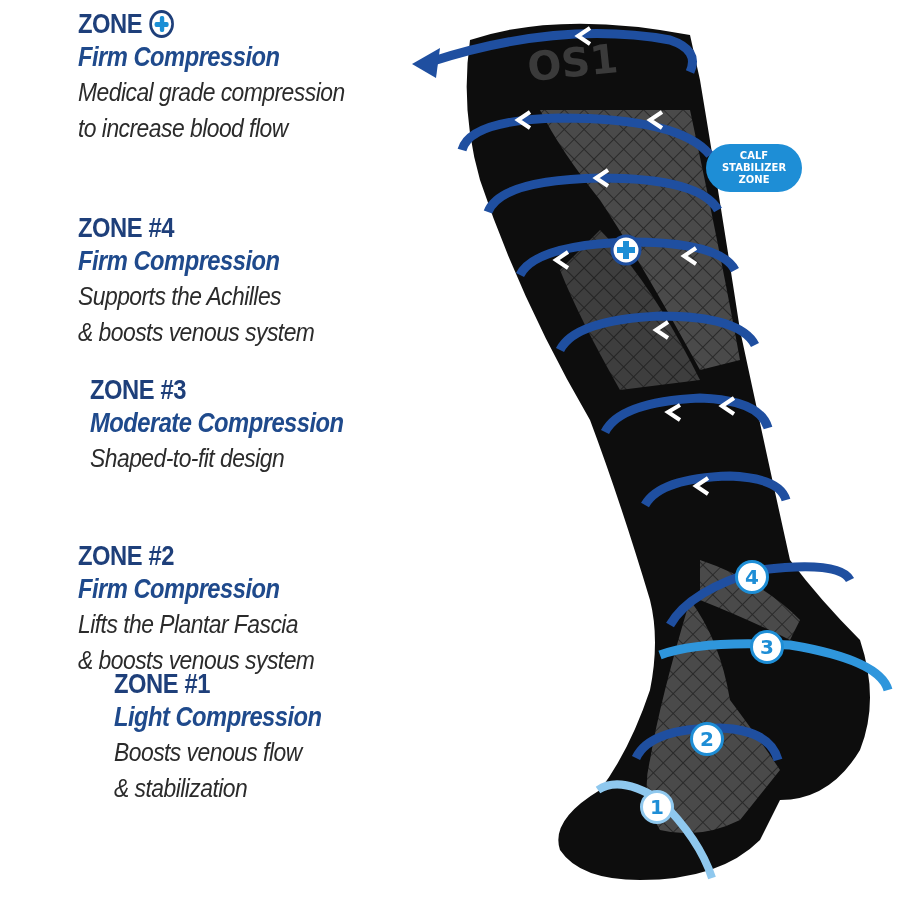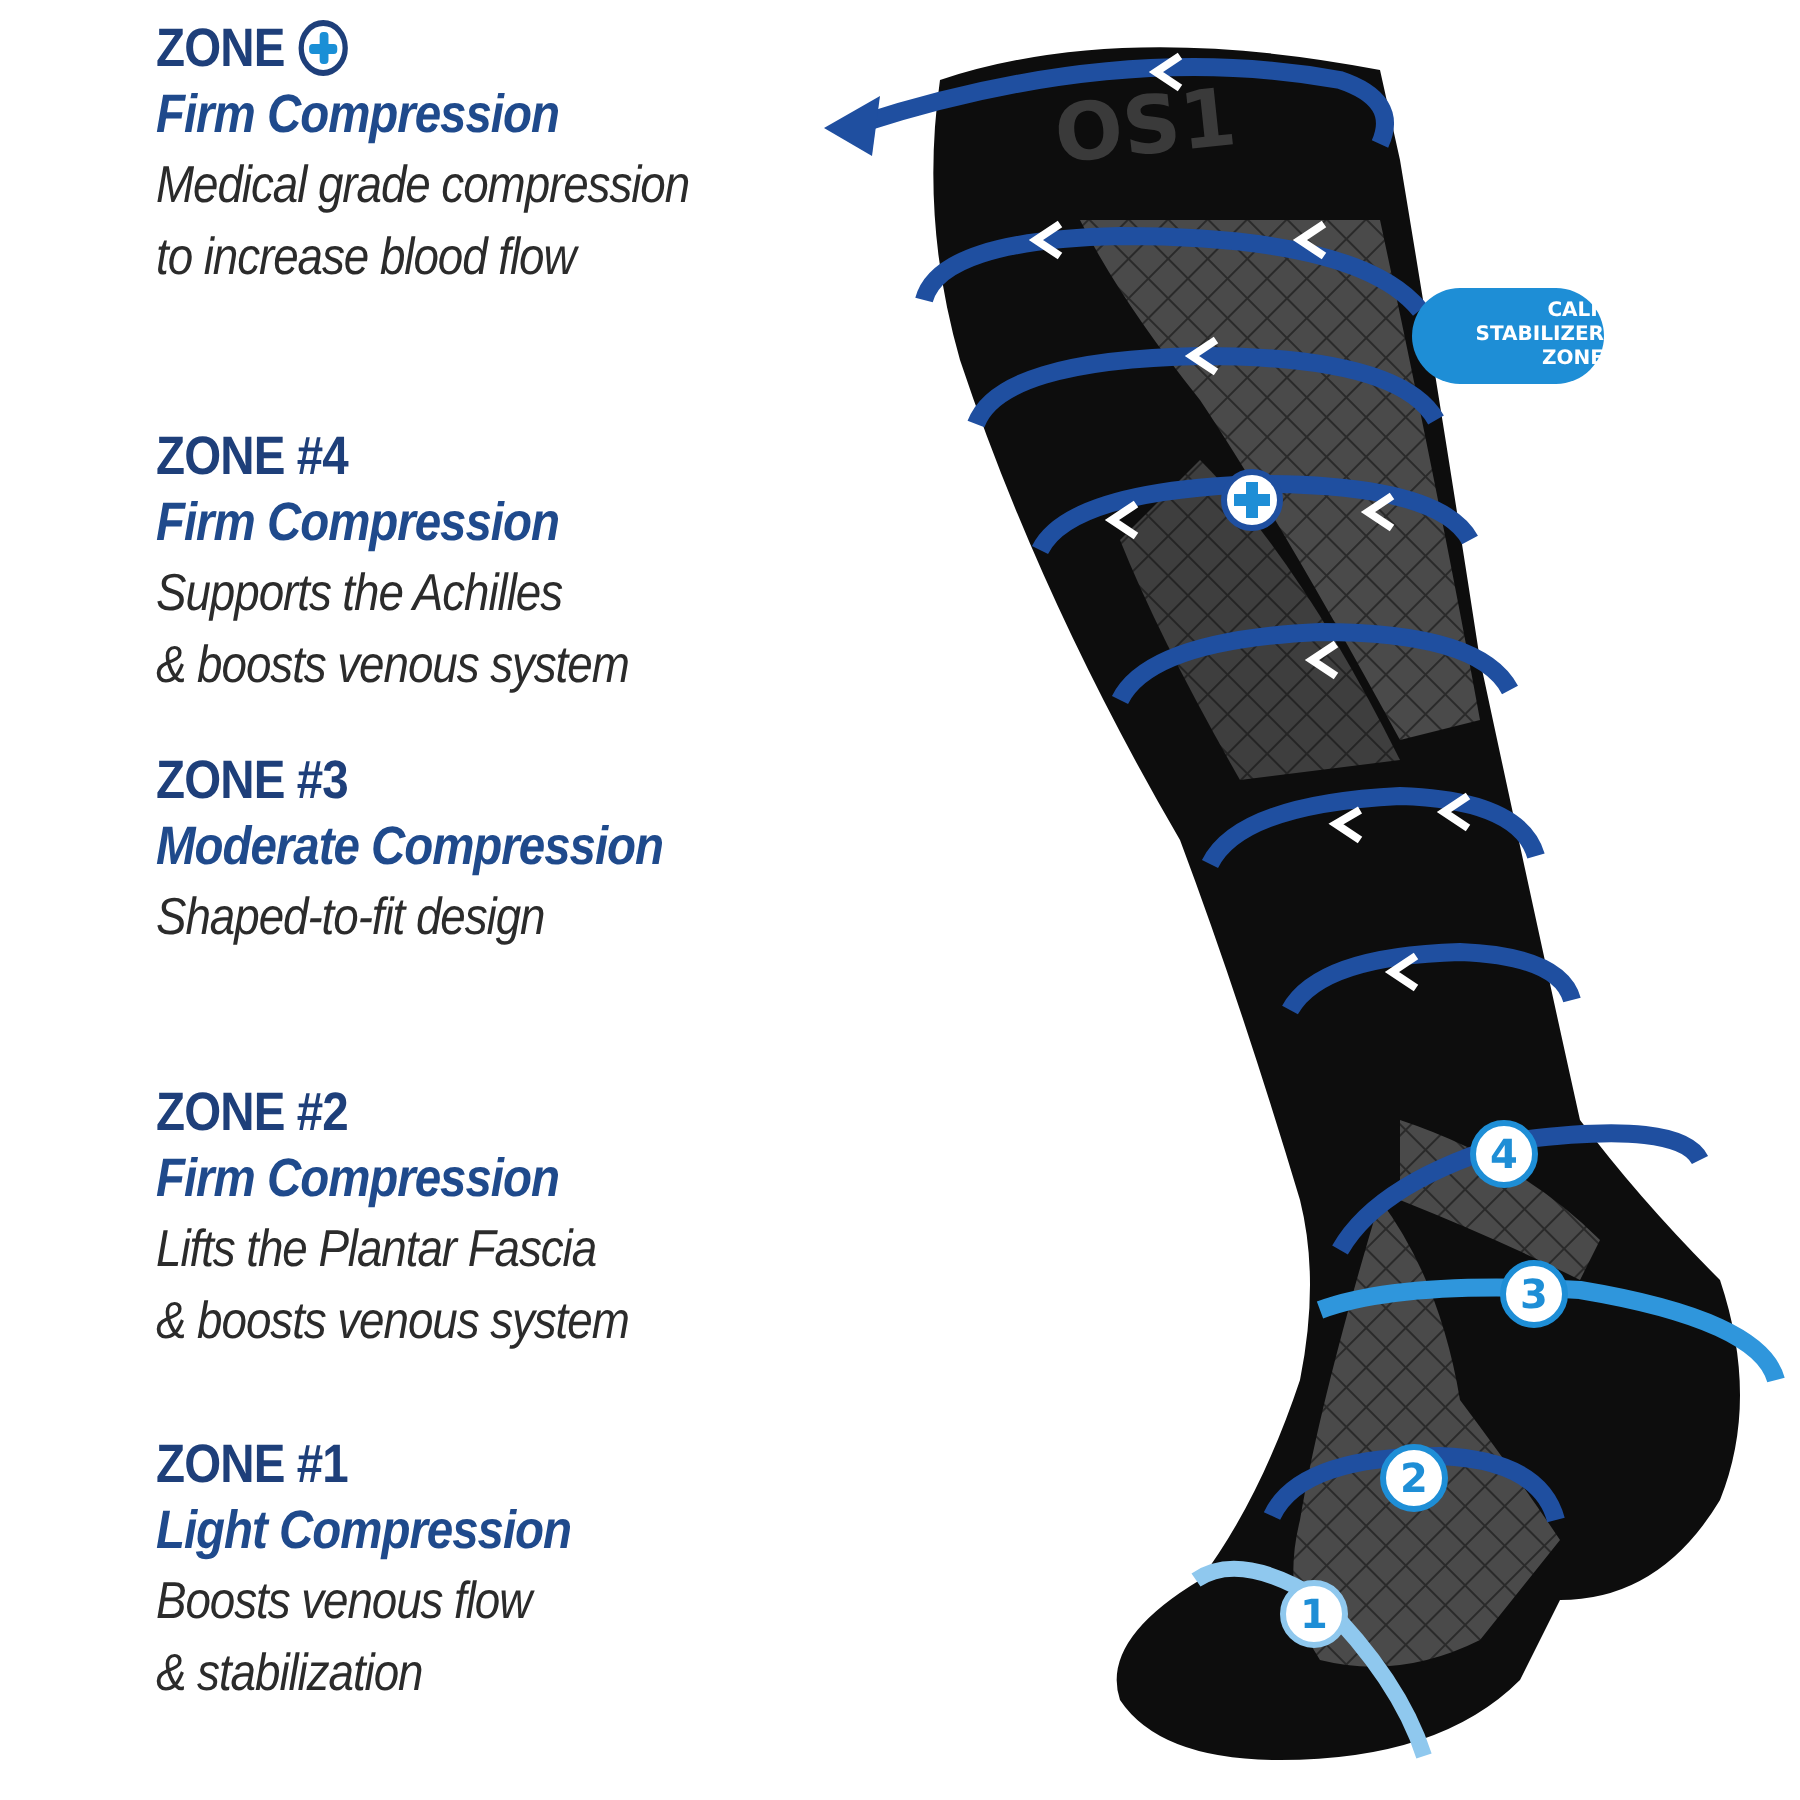--- a/index.html
+++ b/index.html
@@ -33,21 +33,21 @@
   .plus-badge::before, .plus-badge::after {
     content: ""; position: absolute; background: #1a8fd6; border-radius: 2px;
   }
   .plus-badge::before { left: 9px; top: 3px; width: 5px; height: 16px; }
   .plus-badge::after { left: 3px; top: 9px; width: 16px; height: 5px; }
   svg.sock { position: absolute; left: 0; top: 0; }
   .calf-badge {
     position: absolute; left: 706px; top: 144px; width: 96px; height: 48px;
     background: #1e8ed6; border-radius: 24px; color: #fff;
     font-family: "DejaVu Sans", sans-serif; font-weight: bold; font-size: 10px; line-height: 12px;
-    text-align: right; display: flex; flex-direction: column; justify-content: center;
+    text-align: center; display: flex; flex-direction: column; justify-content: center;
   }
   .num-badge {
     position: absolute; width: 34px; height: 34px; border-radius: 50%;
     background: #fff; border: 3px solid #1e8ed6; box-sizing: border-box;
     color: #1e8ed6; font-family: "DejaVu Sans", sans-serif; font-weight: bold; font-size: 20px;
     display: flex; align-items: center; justify-content: center;
   }
 </style>
 </head>
 <body>
@@ -125,31 +125,31 @@
   <div class="zone-desc">to increase blood flow</div>
 </div>
 
 <div class="zone-block" style="top:212px;">
   <div class="zone-title">ZONE #4</div>
   <div class="zone-sub">Firm Compression</div>
   <div class="zone-desc">Supports the Achilles</div>
   <div class="zone-desc">&amp; boosts venous system</div>
 </div>
 
-<div class="zone-block" style="top:374px;">
+<div class="zone-block" style="top:374px;margin-left:12px;">
   <div class="zone-title">ZONE #3</div>
   <div class="zone-sub">Moderate Compression</div>
   <div class="zone-desc">Shaped-to-fit design</div>
 </div>
 
 <div class="zone-block" style="top:540px;">
   <div class="zone-title">ZONE #2</div>
   <div class="zone-sub">Firm Compression</div>
   <div class="zone-desc">Lifts the Plantar Fascia</div>
   <div class="zone-desc">&amp; boosts venous system</div>
 </div>
 
-<div class="zone-block" style="top:716px;">
+<div class="zone-block" style="top:668px;margin-left:36px;">
   <div class="zone-title">ZONE #1</div>
   <div class="zone-sub">Light Compression</div>
   <div class="zone-desc">Boosts venous flow</div>
   <div class="zone-desc">&amp; stabilization</div>
 </div>
 
 </body></html>

